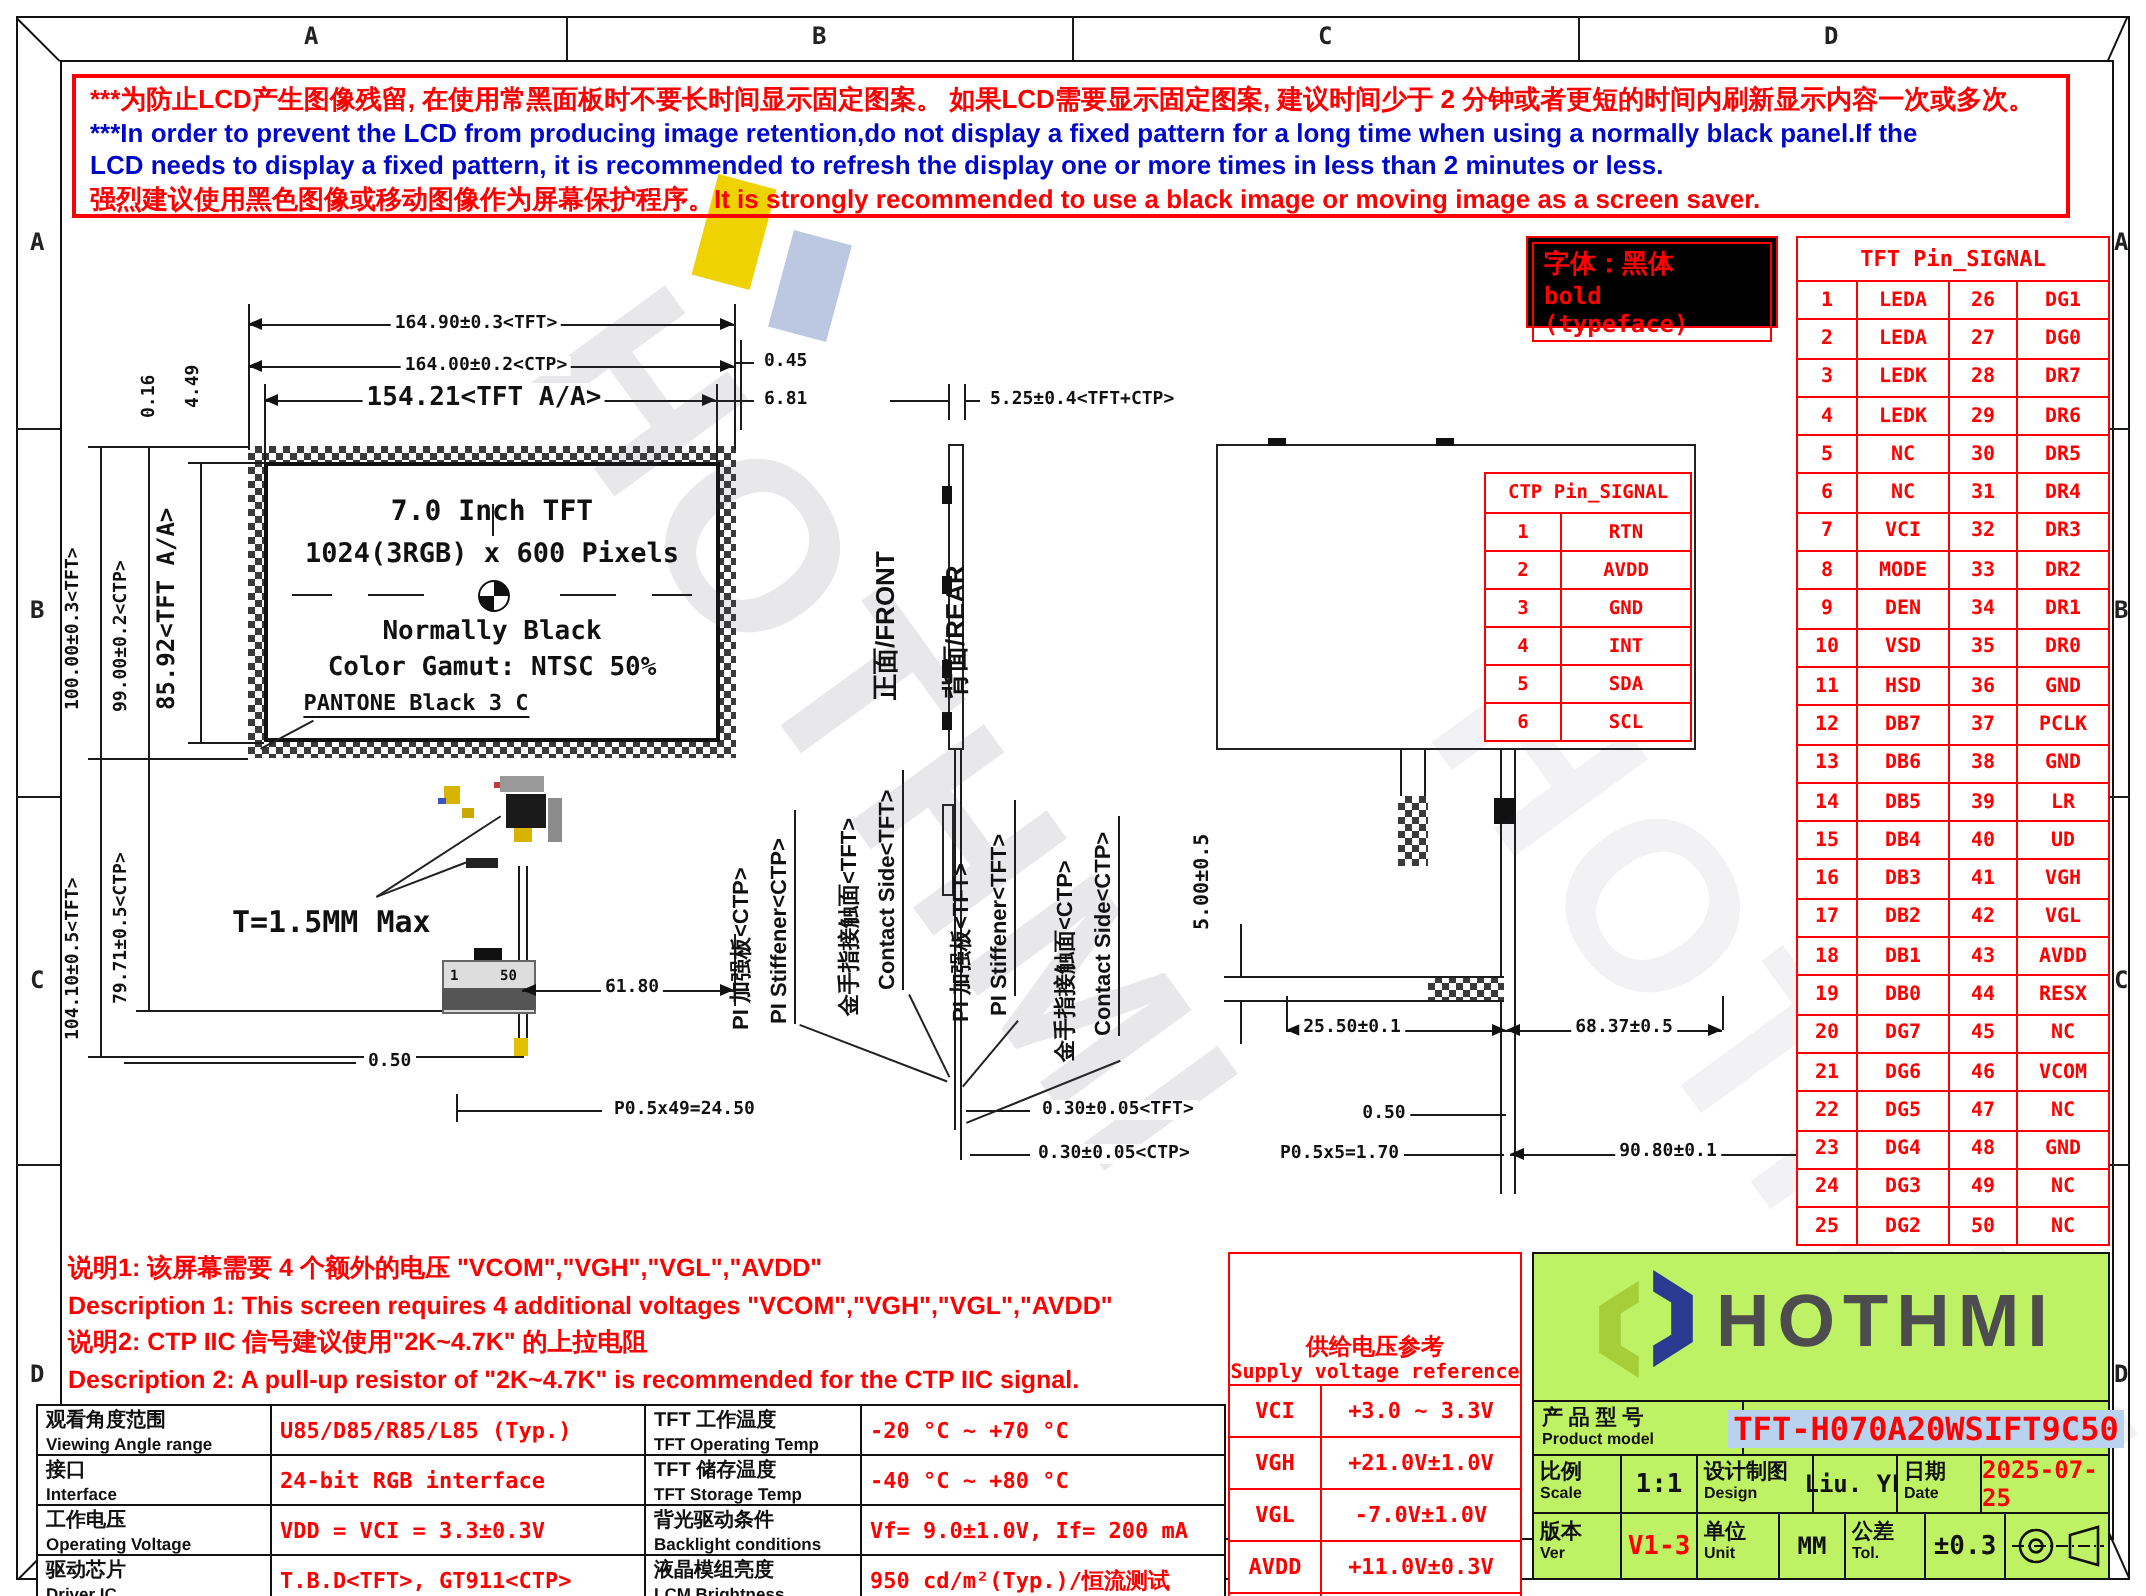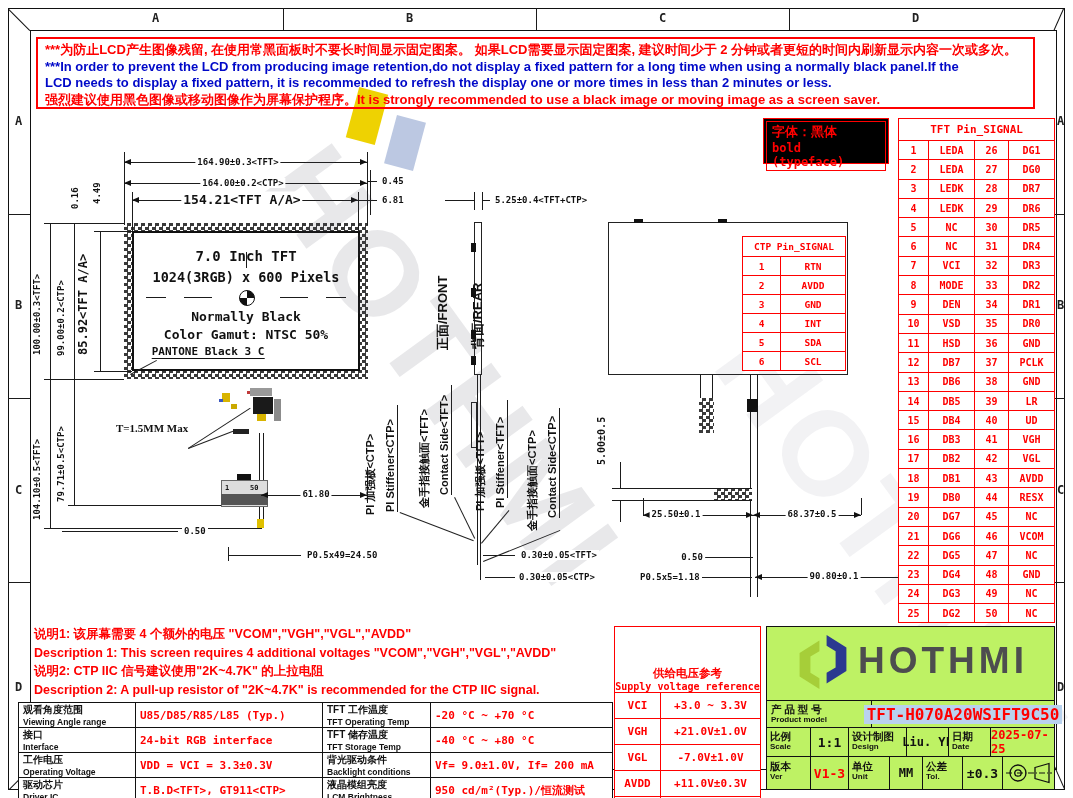--- a/index.html
+++ b/index.html
@@ -191,21 +191,21 @@
 <div class="rect" style="left:219px;top:399px;width:4px;height:3px;background:#3a56c0;"></div>
 <div class="rect" style="left:247px;top:391px;width:3px;height:3px;background:#c03a3a;"></div>
 <div class="vline" style="left:259px;top:433px;height:95px;"></div>
 <div class="vline" style="left:263px;top:433px;height:95px;"></div>
 <div class="rect" style="left:257px;top:519px;width:7px;height:9px;background:#e0c000;"></div>
 <div class="rect" style="left:237px;top:474px;width:14px;height:13px;background:#111;"></div>
 <div class="rect" style="left:221px;top:480px;width:47px;height:27px;background:#ddd;border:1px solid #666;box-sizing:border-box;"></div>
 <div class="rect" style="left:221px;top:494px;width:47px;height:11px;background:#555;"></div>
 <span class="conn-pin" style="left:225px;top:484px;">1</span>
 <span class="conn-pin" style="left:250px;top:484px;">50</span>
-<div class="dlabel lft nobg" style="left:114px;top:428px;font-size:11px;font-family:Liberation Serif, serif;">T=1.5MM Max</div>
+<div class="dlabel lft nobg" style="left:114px;top:461px;font-size:15px;">T=1.5MM Max</div>
 <div class="diag" style="left:188px;top:448px;width:48px;transform:rotate(-21deg);"></div>
 <div class="diag" style="left:188px;top:448px;width:74px;transform:rotate(-33deg);"></div>
 <div class="vline" style="left:367px;top:467px;height:36px;"></div>
 <div class="hline dimarrow" style="left:261px;top:495px;width:106px;"></div>
 <div class="dlabel" style="left:316px;top:494px;">61.80</div>
 <div class="hline" style="left:62px;top:531px;width:116px;"></div>
 <div class="dlabel lft" style="left:182px;top:531px;">0.50</div>
 <div class="hline" style="left:228px;top:555px;width:73px;"></div>
 <div class="vline" style="left:228px;top:547px;height:14px;"></div>
 <div class="dlabel lft" style="left:305px;top:555px;">P0.5x49=24.50</div>
@@ -264,21 +264,21 @@
 <div class="rot md" style="left:607px;top:454px;">5.00±0.5</div>
 <div class="hline dimarrow" style="left:643px;top:515px;width:110px;"></div>
 <div class="dlabel" style="left:676px;top:514px;">25.50±0.1</div>
 <div class="vline" style="left:643px;top:498px;height:17px;"></div>
 <div class="hline dimarrow" style="left:753px;top:515px;width:108px;"></div>
 <div class="dlabel" style="left:812px;top:514px;">68.37±0.5</div>
 <div class="vline" style="left:861px;top:498px;height:17px;"></div>
 <div class="hline" style="left:705px;top:557px;width:48px;"></div>
 <div class="dlabel" style="left:692px;top:557px;">0.50</div>
 <div class="hline" style="left:694px;top:577px;width:58px;"></div>
-<div class="dlabel lft" style="left:638px;top:577px;">P0.5x5=1.18</div>
+<div class="dlabel lft" style="left:638px;top:577px;">P0.5x5=1.70</div>
 <div class="hline dimarrow" style="left:755px;top:577px;width:152px;"></div>
 <div class="dlabel" style="left:834px;top:576px;">90.80±0.1</div>
 <div class="vline" style="left:906px;top:565px;height:20px;"></div>
 
 <table class="pintable ctp-table">
   <colgroup>
       <col style="width:38px;">
       <col style="width:65px;">
     </colgroup>
   <thead>

